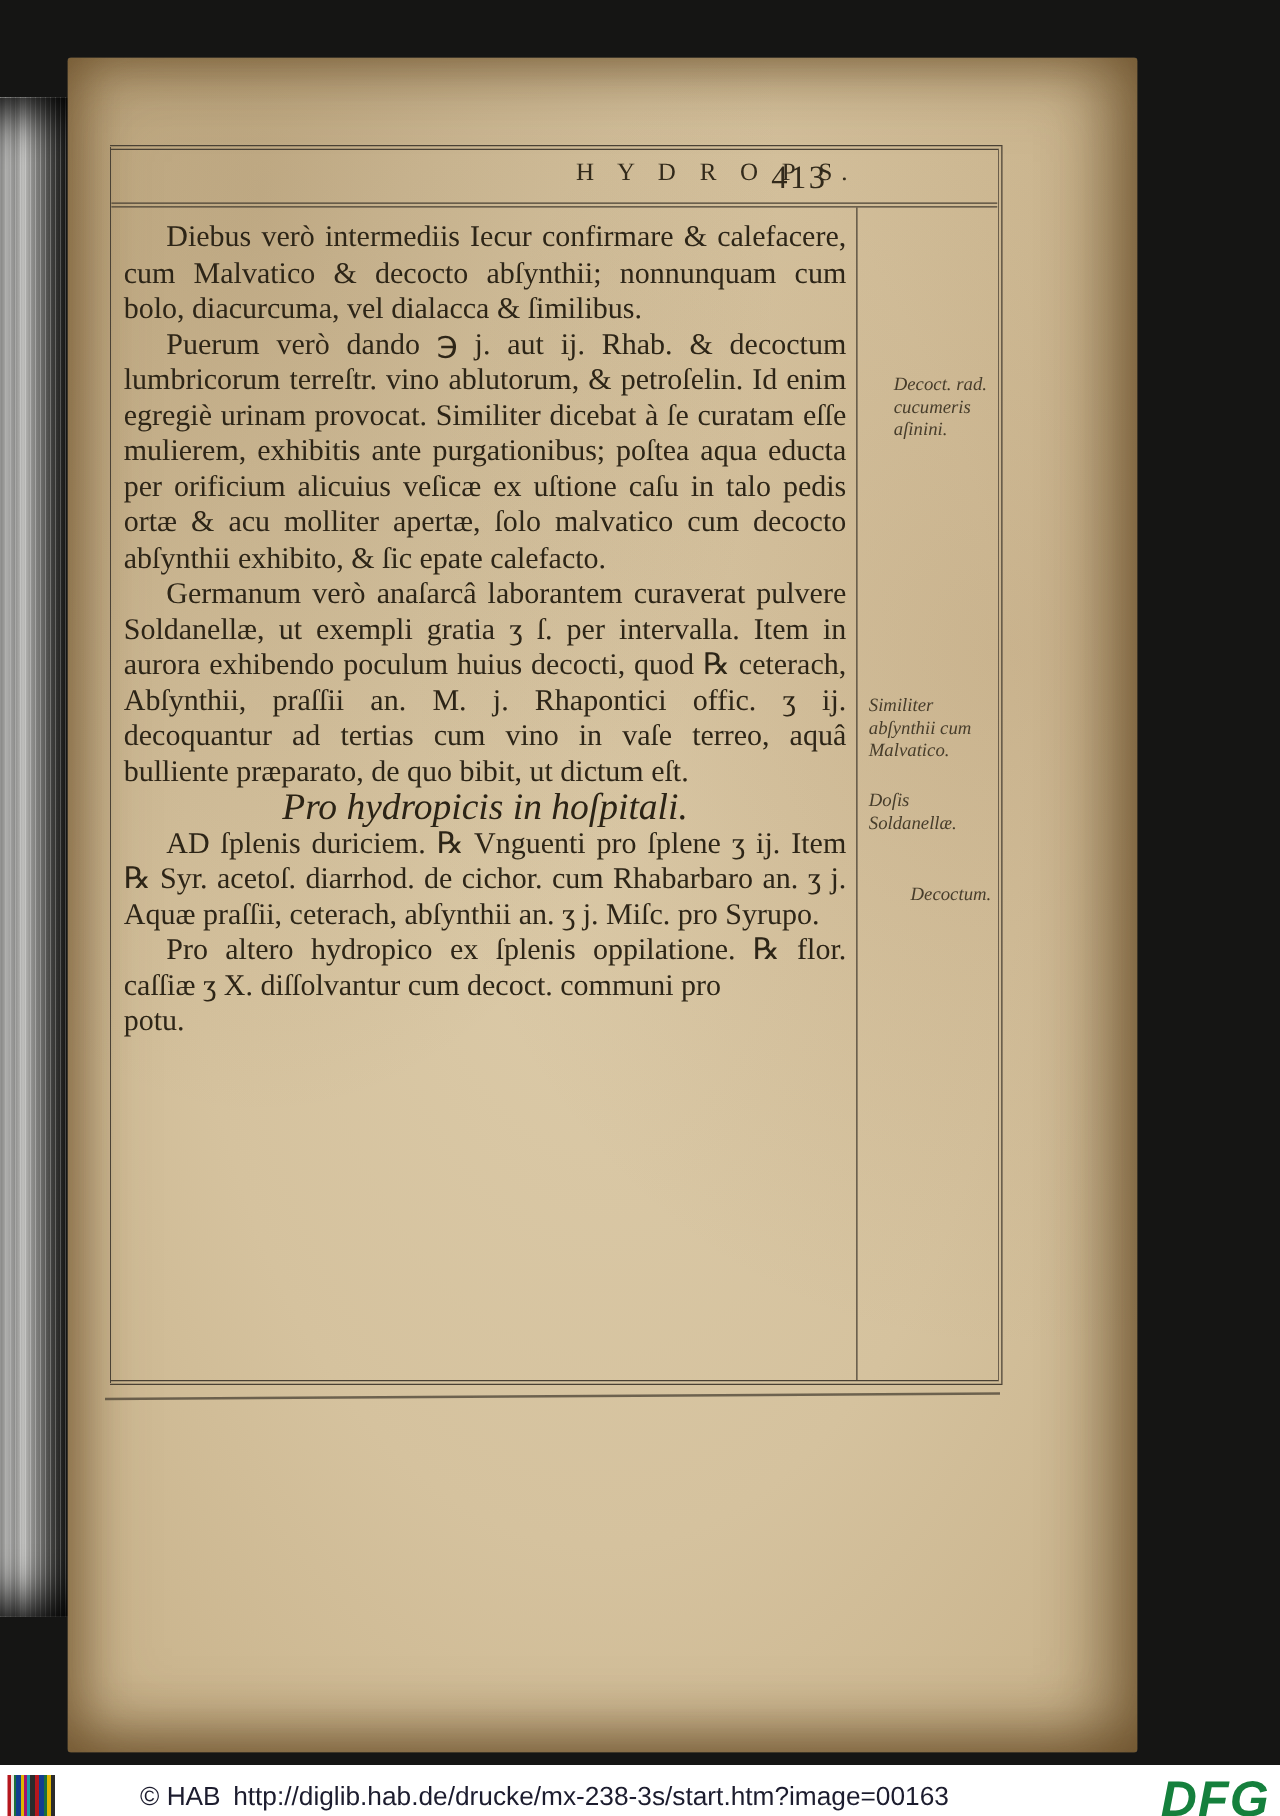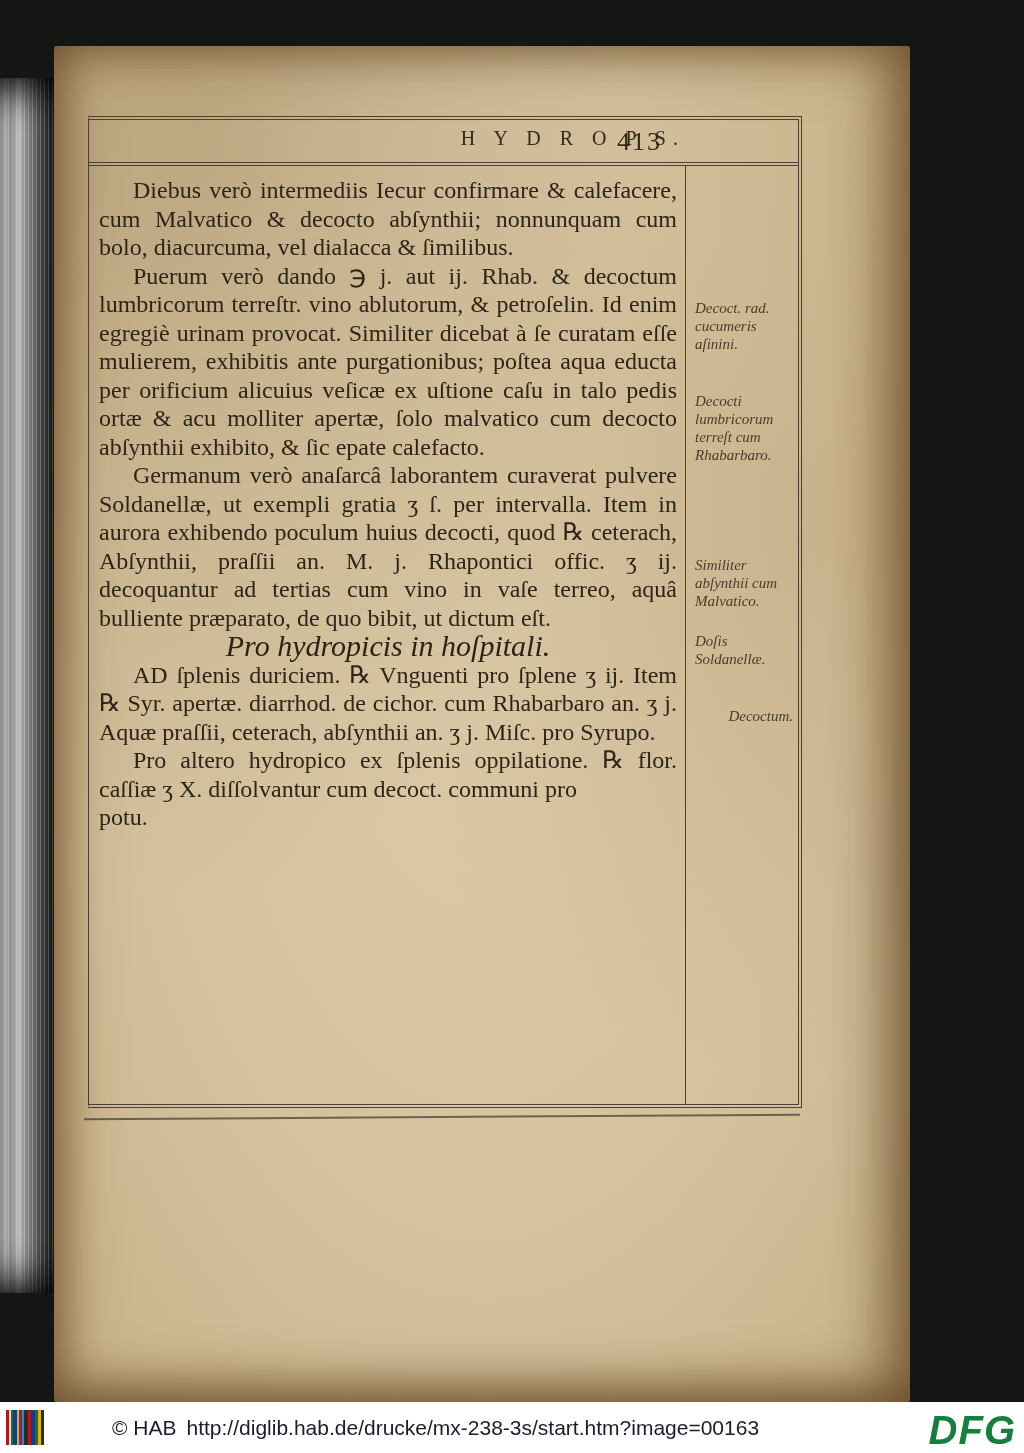--- a/index.html
+++ b/index.html
@@ -70,24 +70,24 @@
   .potu-line{padding-right:8px;}
   
   .margin-col{
     position:absolute;left:604px;top:46px;right:5px;bottom:0;
   }
   .margin-note{
     position:absolute;left:2px;right:0;
     font-style:italic;font-size:15px;line-height:18px;color:#47false;
     color:#473d2b;text-align:left;
   }
-  .mn1{top:133px;} .mn2{top:226px;} .mn3{top:390px;} .mn4{top:466px;} .mn5{top:541px;text-align:right;}
+  .mn1{top:133px;margin-left:20px;} .mn2{top:226px;} .mn3{top:390px;} .mn4{top:466px;} .mn5{top:541px;text-align:right;}
   
   .footer-bar{
-    position:absolute;left:0;bottom:0;width:1024px;height:51px;background:#ffffff;
+    position:absolute;left:0;bottom:0;width:1024px;height:41px;background:#ffffff;
   }
   .color-bar{
     position:absolute;left:6px;top:8px;width:38px;height:35px;
     background:repeating-linear-gradient(90deg,
       #b5171e 0 3px,#e8e4dc 3px 5px,#1b6f3a 5px 7px,#123d8f 7px 11px,
       #e0b400 11px 13px,#a11270 13px 16px,#1a9aa8 16px 18px,#2b2b2b 18px 22px,
       #b5171e 22px 25px,#123d8f 25px 29px,#1b6f3a 29px 32px,#e0b400 32px 35px,#2b2b2b 35px 38px);
   }
   .footer-text{
     position:absolute;left:112px;top:0;height:51px;line-height:51px;
@@ -116,28 +116,27 @@
       <div class="head-num">413</div>
     </div>
 
     <div class="divider"></div>
 
     <div class="main-col">
       <p>Diebus verò intermediis Iecur confirmare &amp; calefacere, cum Malvatico &amp; decocto abſynthii; nonnunquam cum bolo, diacurcuma, vel dialacca &amp; ſimilibus.</p>
       <p>Puerum verò dando ℈ j. aut ij. Rhab. &amp; decoctum lumbricorum terreſtr. vino ablutorum, &amp; petroſelin. Id enim egregiè urinam provocat. Similiter dicebat à ſe curatam eſſe mulierem, exhibitis ante purgationibus; poſtea aqua educta per orificium alicuius veſicæ ex uſtione caſu in talo pedis ortæ &amp; acu molliter apertæ, ſolo malvatico cum decocto abſynthii exhibito, &amp; ſic epate calefacto.</p>
       <p>Germanum verò anaſarcâ laborantem curaverat pulvere Soldanellæ, ut exempli gratia ʒ ſ. per intervalla. Item in aurora exhibendo poculum huius decocti, quod ℞ ceterach, Abſynthii, praſſii an. M. j. Rhapontici offic. ʒ ij. decoquantur ad tertias cum vino in vaſe terreo, aquâ bulliente præparato, de quo bibit, ut dictum eſt.</p>
       <p class="section-heading">Pro hydropicis in hoſpitali.</p>
-      <p>AD ſplenis duriciem. ℞ Vnguenti pro ſplene ʒ ij. Item ℞ Syr. apertæ. diarrhod. de cichor. cum Rhabarbaro an. ʒ j. Aquæ praſſii, ceterach, abſynthii an. ʒ j. Miſc. pro Syrupo.</p>
+      <p>AD ſplenis duriciem. ℞ Vnguenti pro ſplene ʒ ij. Item ℞ Syr. acetoſ. diarrhod. de cichor. cum Rhabarbaro an. ʒ j. Aquæ praſſii, ceterach, abſynthii an. ʒ j. Miſc. pro Syrupo.</p>
       <p>Pro altero hydropico ex ſplenis oppilatione. ℞ flor. caſſiæ ʒ X. diſſolvantur cum decoct. communi pro</p>
       <div class="potu-line">potu.</div>
     </div>
 
     <div class="margin-col">
       <div class="margin-note mn1">Decoct. rad. cucumeris aſinini.</div>
-      <div class="margin-note mn2">Decocti lumbricorum terreſt cum Rhabarbaro.</div>
       <div class="margin-note mn3">Similiter abſynthii cum Malvatico.</div>
       <div class="margin-note mn4">Doſis Soldanellæ.</div>
       <div class="margin-note mn5">Decoctum.</div>
     </div>
 
   </div>
 </div>
 
 <div class="footer-bar">
   <div class="color-bar"></div>

